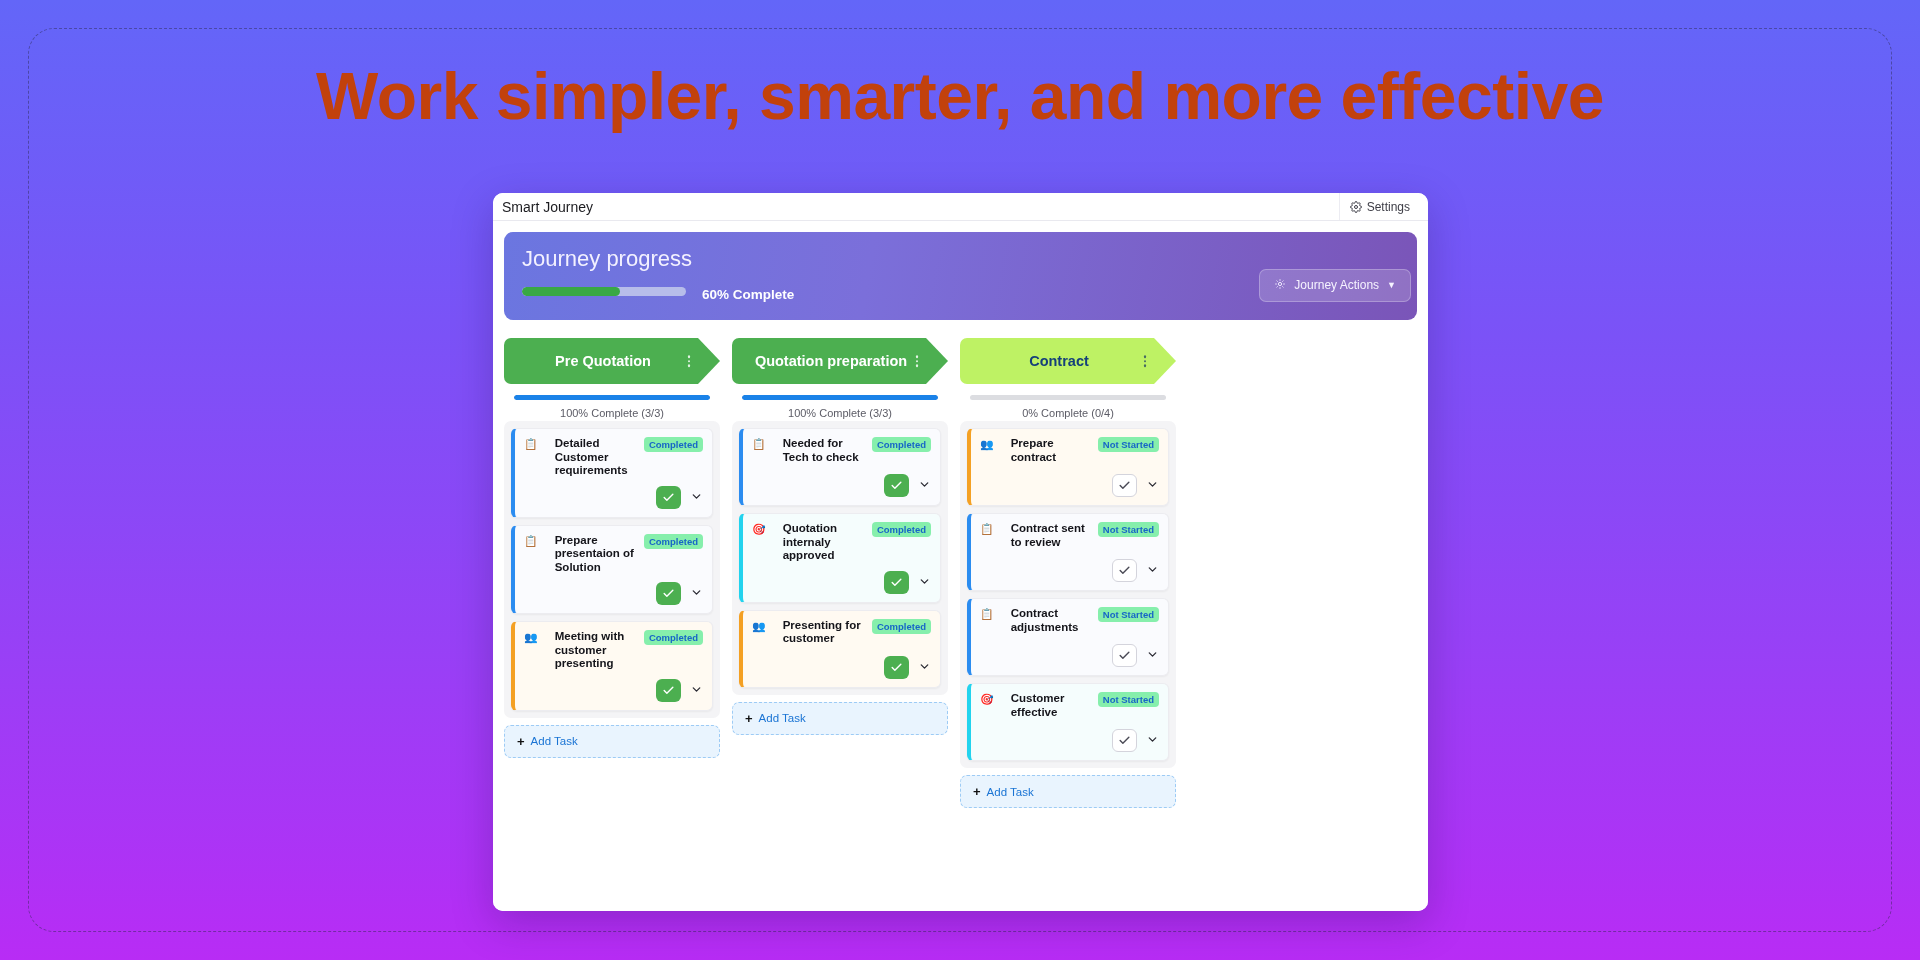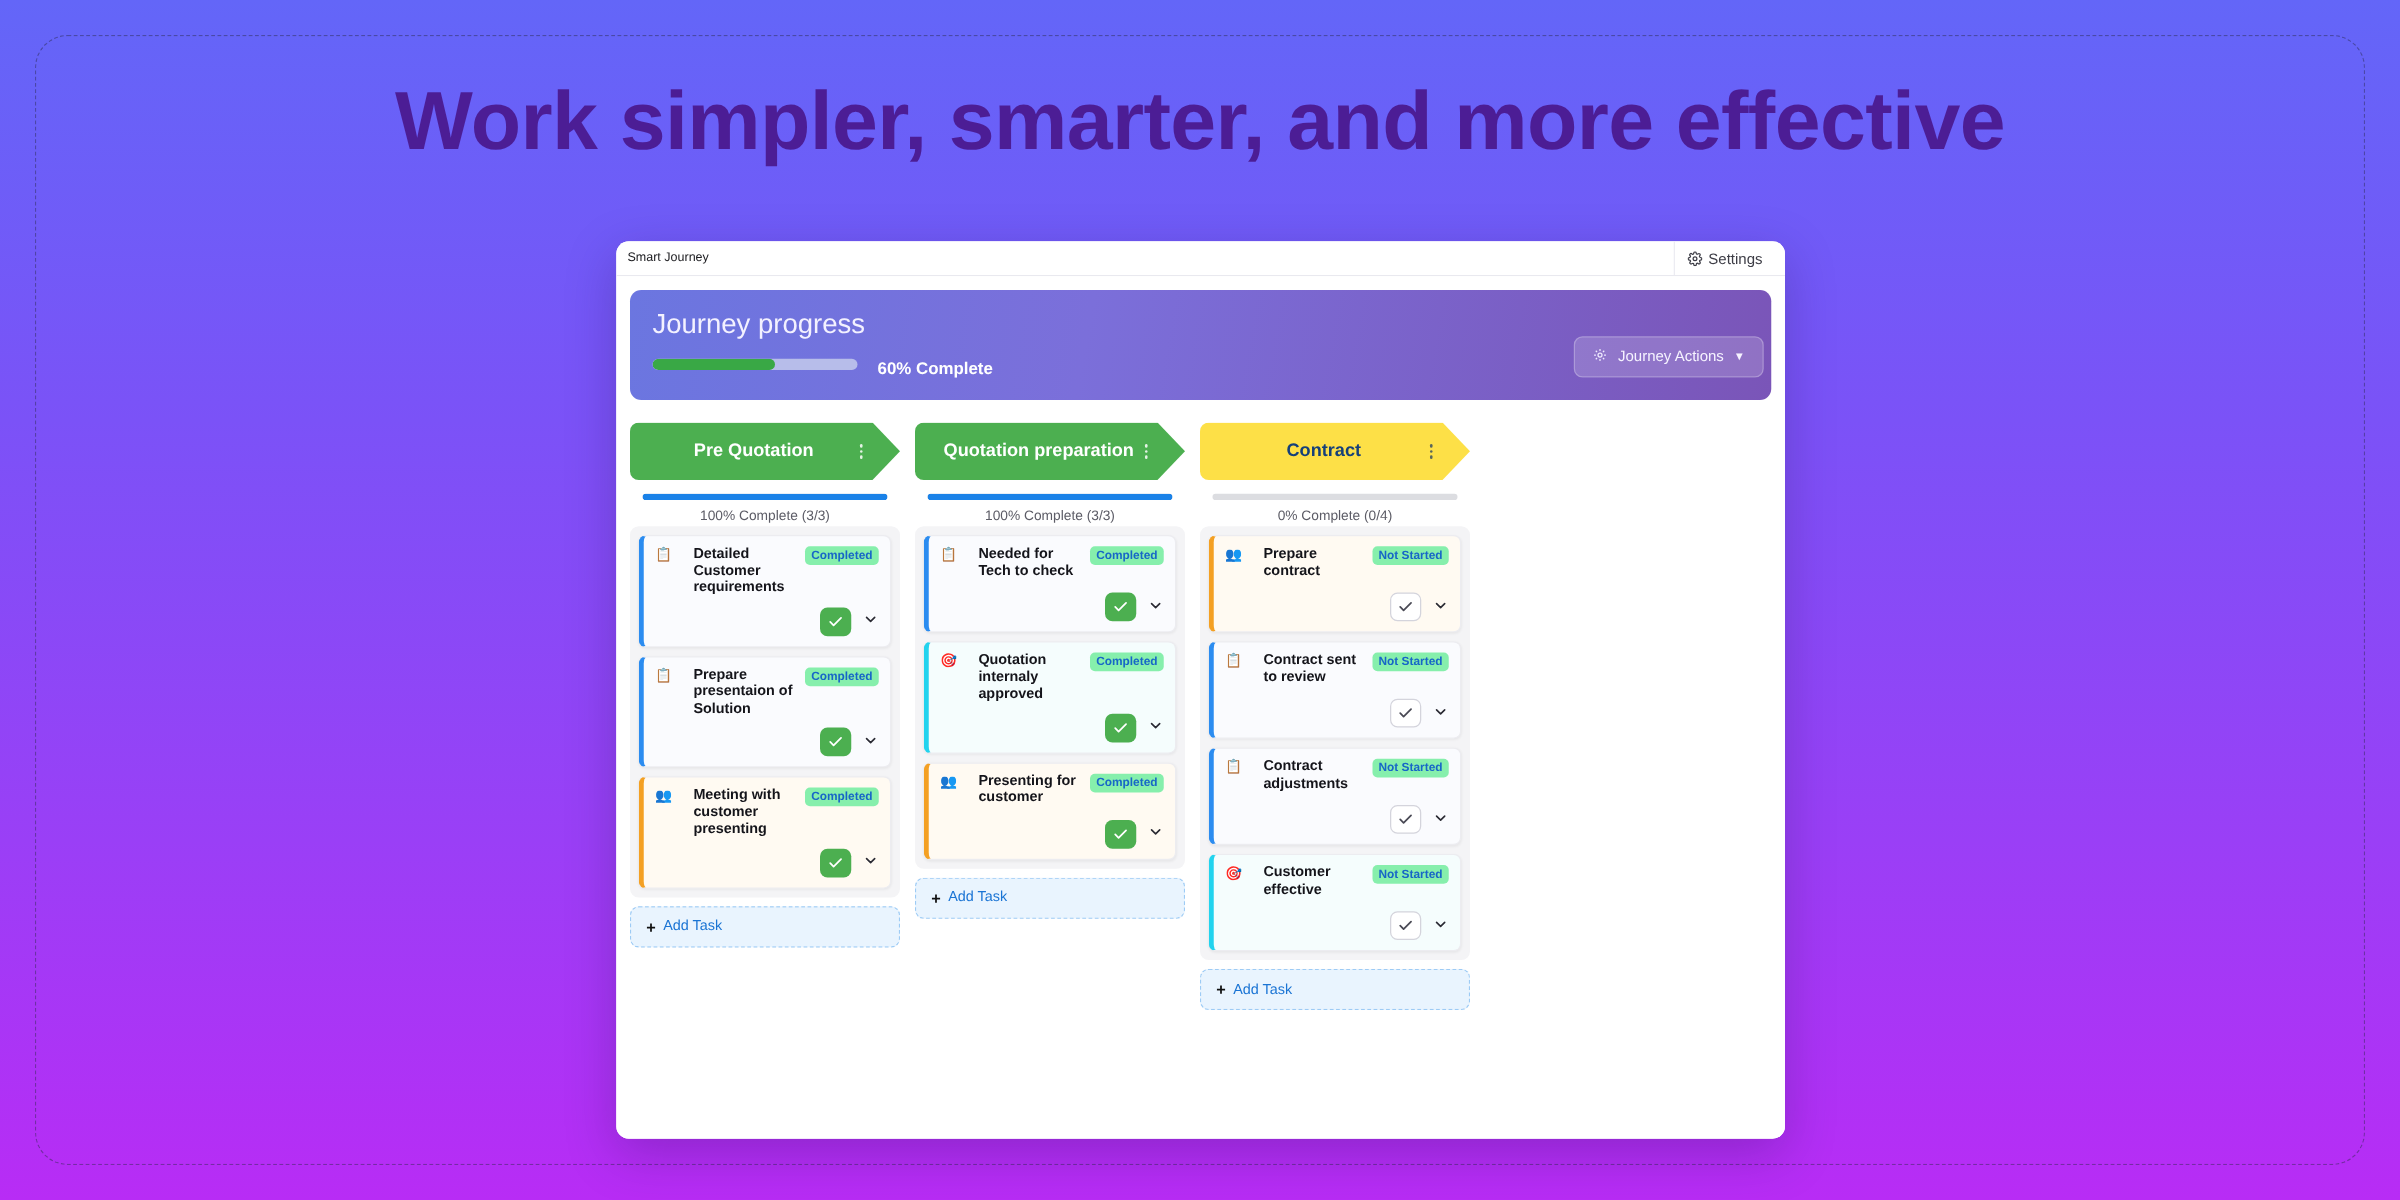--- a/index.html
+++ b/index.html
@@ -18,21 +18,21 @@
     border: 1.5px dashed rgba(40,40,70,0.45);
     border-radius: 26px;
     pointer-events: none;
   }
 
   
   .hero-title {
     position: absolute;
     top: 58px; left: 0; width: 100%;
     text-align: center;
-    color: #4c1d95;
+    color: #c2410c;
     font-size: 66px;
     font-weight: 700;
     letter-spacing: -0.5px;
     white-space: nowrap;
   }
 
   
   .app-window {
     position: absolute;
     left: 493px; top: 193px;
@@ -48,21 +48,21 @@
     height: 28px;
     background: #ffffff;
     border-bottom: 1px solid #e9e9ef;
     display: flex;
     align-items: center;
     justify-content: space-between;
     padding: 0 0 0 9px;
     flex: none;
   }
   .titlebar-title {
-    font-size: 10px;
+    font-size: 14px;
     color: #1b1b1f;
   }
   .settings-btn {
     display: flex; align-items: center; gap: 5px;
     font-size: 12px; color: #3d3d46;
     padding: 0 18px 0 10px;
     height: 100%;
     border-left: 1px solid #ececf2;
     cursor: pointer;
   }
@@ -146,21 +146,21 @@
     display: flex; align-items: center; justify-content: center;
     color: #ffffff;
     font-size: 14.5px;
     font-weight: 700;
     border-radius: 7px 0 0 7px;
     clip-path: polygon(0 0, calc(100% - 22px) 0, 100% 50%, calc(100% - 22px) 100%, 0 100%);
     padding-right: 18px;
     cursor: pointer;
   }
   .col-header.green { background: #4caf50; }
-  .col-header.light { background: #fde047; color: #15407a; }
+  .col-header.light { background: #bef264; color: #15407a; }
   .col-menu {
     position: absolute;
     right: 30px; top: 50%;
     transform: translateY(-50%);
     display: flex; flex-direction: column; gap: 2px;
     cursor: pointer;
   }
   .col-menu i { width: 2.5px; height: 2.5px; border-radius: 50%; background: rgba(255,255,255,0.85); display: block; }
   .col-header.light .col-menu i { background: rgba(20,50,100,0.7); }
 

